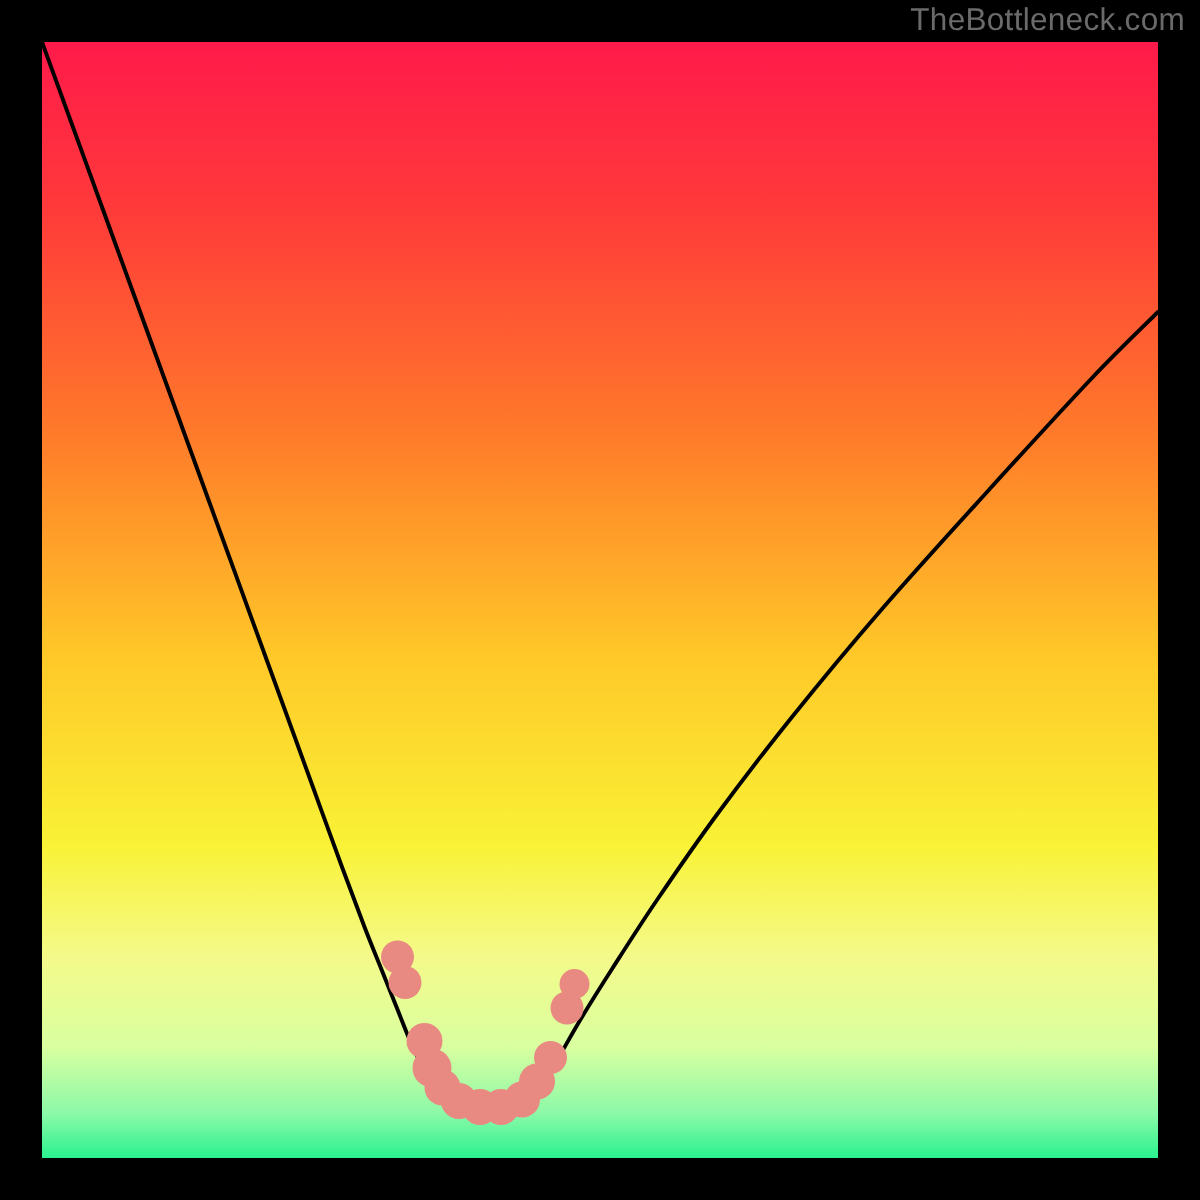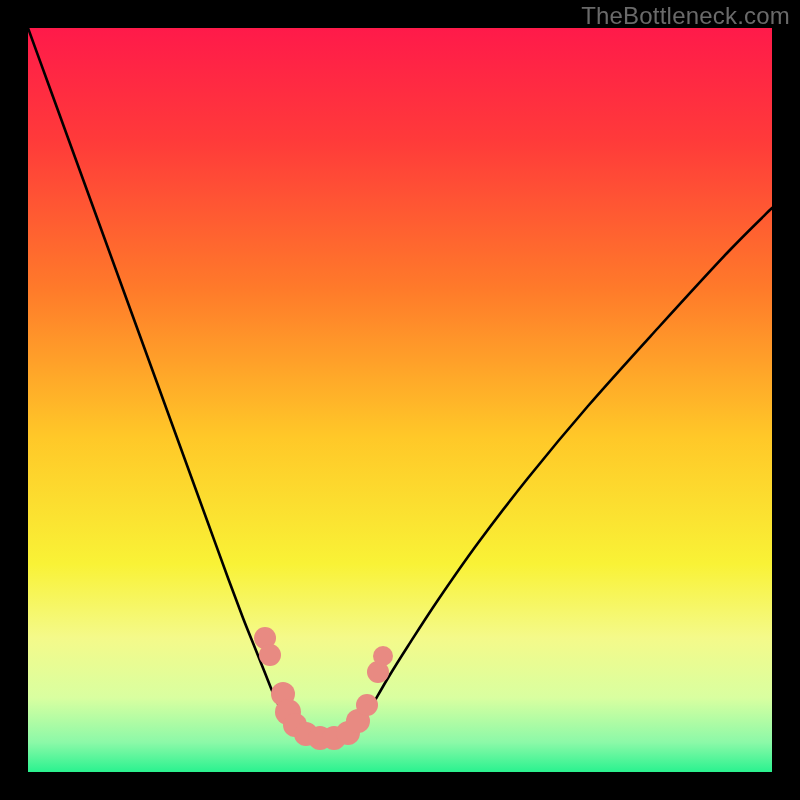--- a/index.html
+++ b/index.html
@@ -26,21 +26,21 @@
     left: 28px;
     width: 744px;
     height: 744px;
     overflow: hidden;
   }
   .watermark {
     position: absolute;
     top: 2px;
     right: 10px;
     color: #6a6a6a;
-    font-size: 24px;
+    font-size: 21px;
     font-weight: 500;
     letter-spacing: 0.2px;
     z-index: 10;
   }
   svg {
     display: block;
   }
 </style>
 </head>
 <body>

